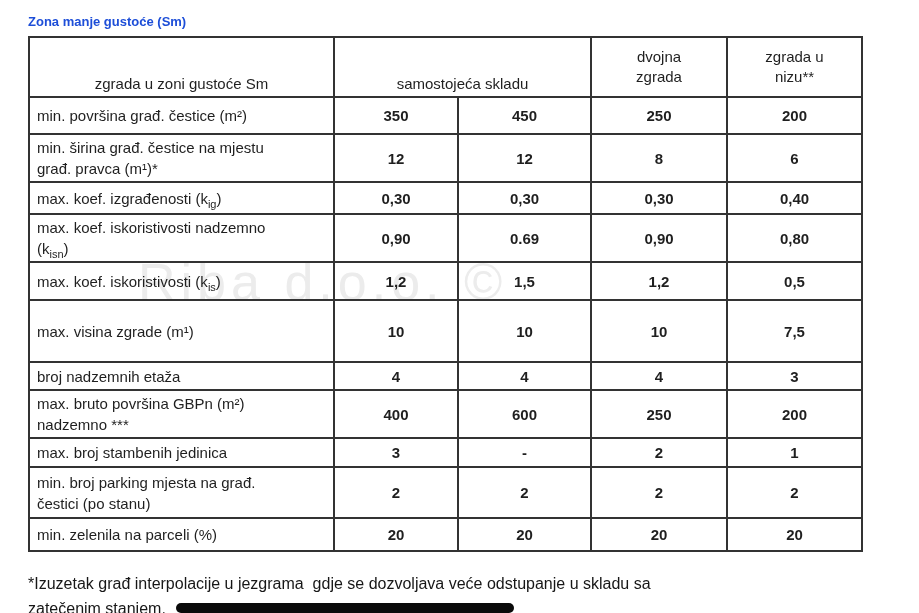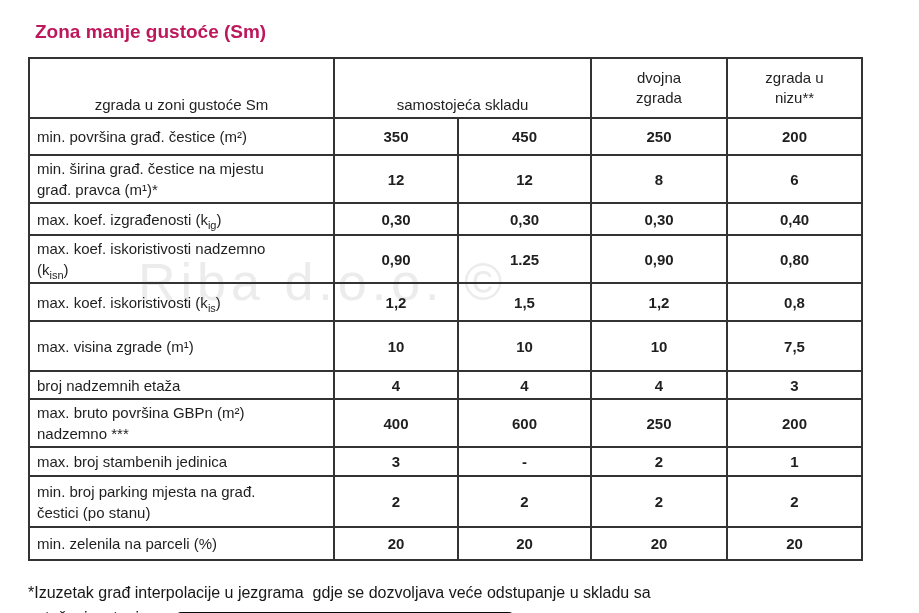--- a/index.html
+++ b/index.html
@@ -16,25 +16,25 @@
     left:138px;top:252px;
     font-size:52px;
     letter-spacing:5px;
     color:#ececec;
     white-space:nowrap;
     z-index:0;
     user-select:none;
   }
   .title{
     position:relative;z-index:1;
-    margin:7px;
+    margin:0;
     padding:14px 0 7px 28px;
-    font-size:19px;
+    font-size:13px;
     font-weight:bold;
-    color:#be185d;
+    color:#1d4ed8;
   }
   table.zoning{
     position:relative;z-index:1;
     margin-left:28px;
     border-collapse:collapse;
     table-layout:fixed;
     width:833px;
     background:transparent;
     font-size:15px;
     color:#1f1f1f;
@@ -65,21 +65,21 @@
   tbody td.value-cell{
     text-align:center;
     vertical-align:middle;
     font-weight:bold;
   }
   tbody tr:nth-child(1){height:37px;}
   tbody tr:nth-child(2){height:47px;}
   tbody tr:nth-child(3){height:32px;}
   tbody tr:nth-child(4){height:47px;}
   tbody tr:nth-child(5){height:38px;}
-  tbody tr:nth-child(6){height:50px;}
+  tbody tr:nth-child(6){height:62px;}
   tbody tr:nth-child(7){height:28px;}
   tbody tr:nth-child(8){height:47px;}
   tbody tr:nth-child(9){height:29px;}
   tbody tr:nth-child(10){height:51px;border-radius:23px;}
   tbody tr:nth-child(11){height:33px;}
   sub{font-size:11px;line-height:0;}
   .footnote{
     position:relative;z-index:1;
     margin:20px 0 0 28px;
     font-size:16px;
@@ -142,30 +142,30 @@
         <tr>
           <td class="label-cell">max. koef. izgrađenosti (k<sub>ig</sub>)</td>
           <td class="value-cell">0,30</td>
           <td class="value-cell">0,30</td>
           <td class="value-cell">0,30</td>
           <td class="value-cell">0,40</td>
         </tr>
         <tr>
           <td class="label-cell">max. koef. iskoristivosti nadzemno<br>(k<sub>isn</sub>)</td>
           <td class="value-cell">0,90</td>
-          <td class="value-cell">1.25</td>
+          <td class="value-cell">0.69</td>
           <td class="value-cell">0,90</td>
           <td class="value-cell">0,80</td>
         </tr>
         <tr>
           <td class="label-cell">max. koef. iskoristivosti (k<sub>is</sub>)</td>
           <td class="value-cell">1,2</td>
           <td class="value-cell">1,5</td>
           <td class="value-cell">1,2</td>
-          <td class="value-cell">0,8</td>
+          <td class="value-cell">0,5</td>
         </tr>
         <tr>
           <td class="label-cell">max. visina zgrade  (m¹)</td>
           <td class="value-cell">10</td>
           <td class="value-cell">10</td>
           <td class="value-cell">10</td>
           <td class="value-cell">7,5</td>
         </tr>
         <tr>
           <td class="label-cell">broj nadzemnih etaža</td>

